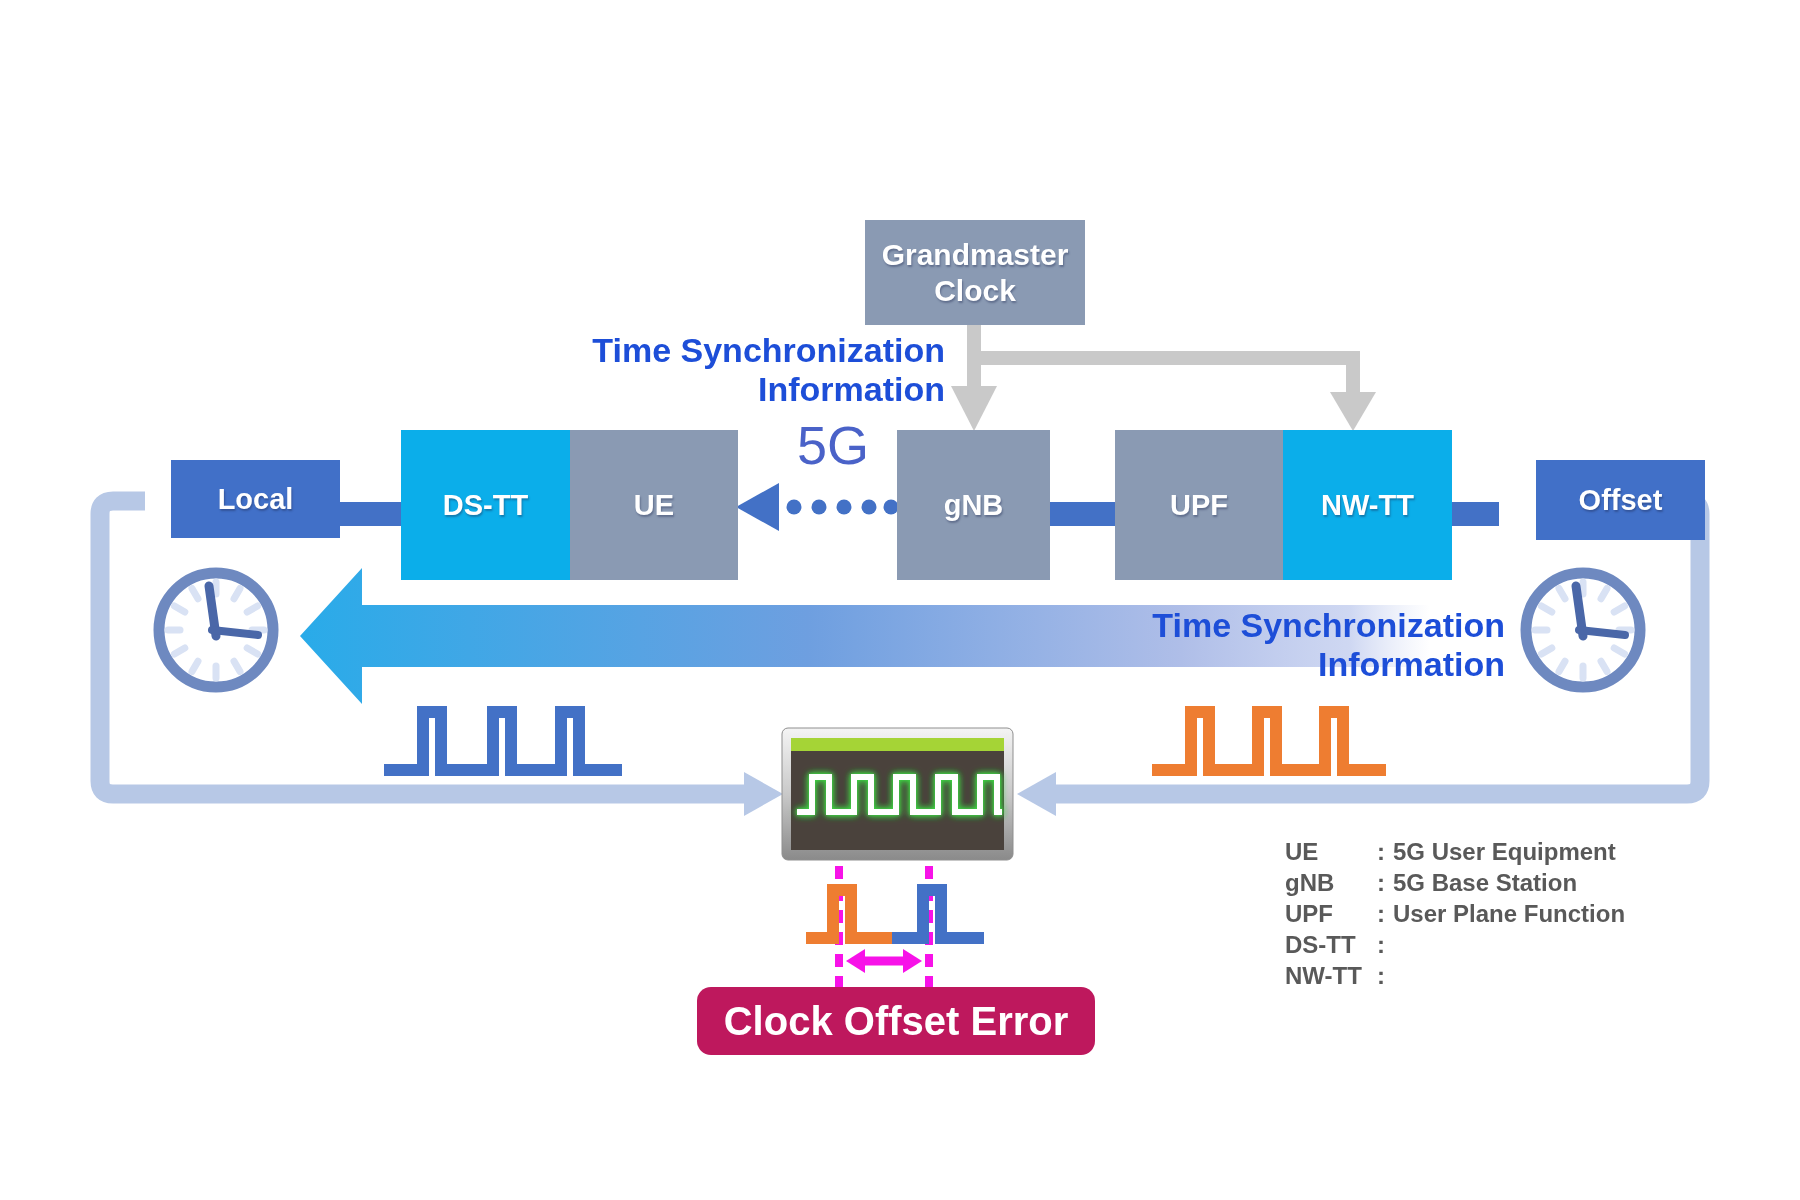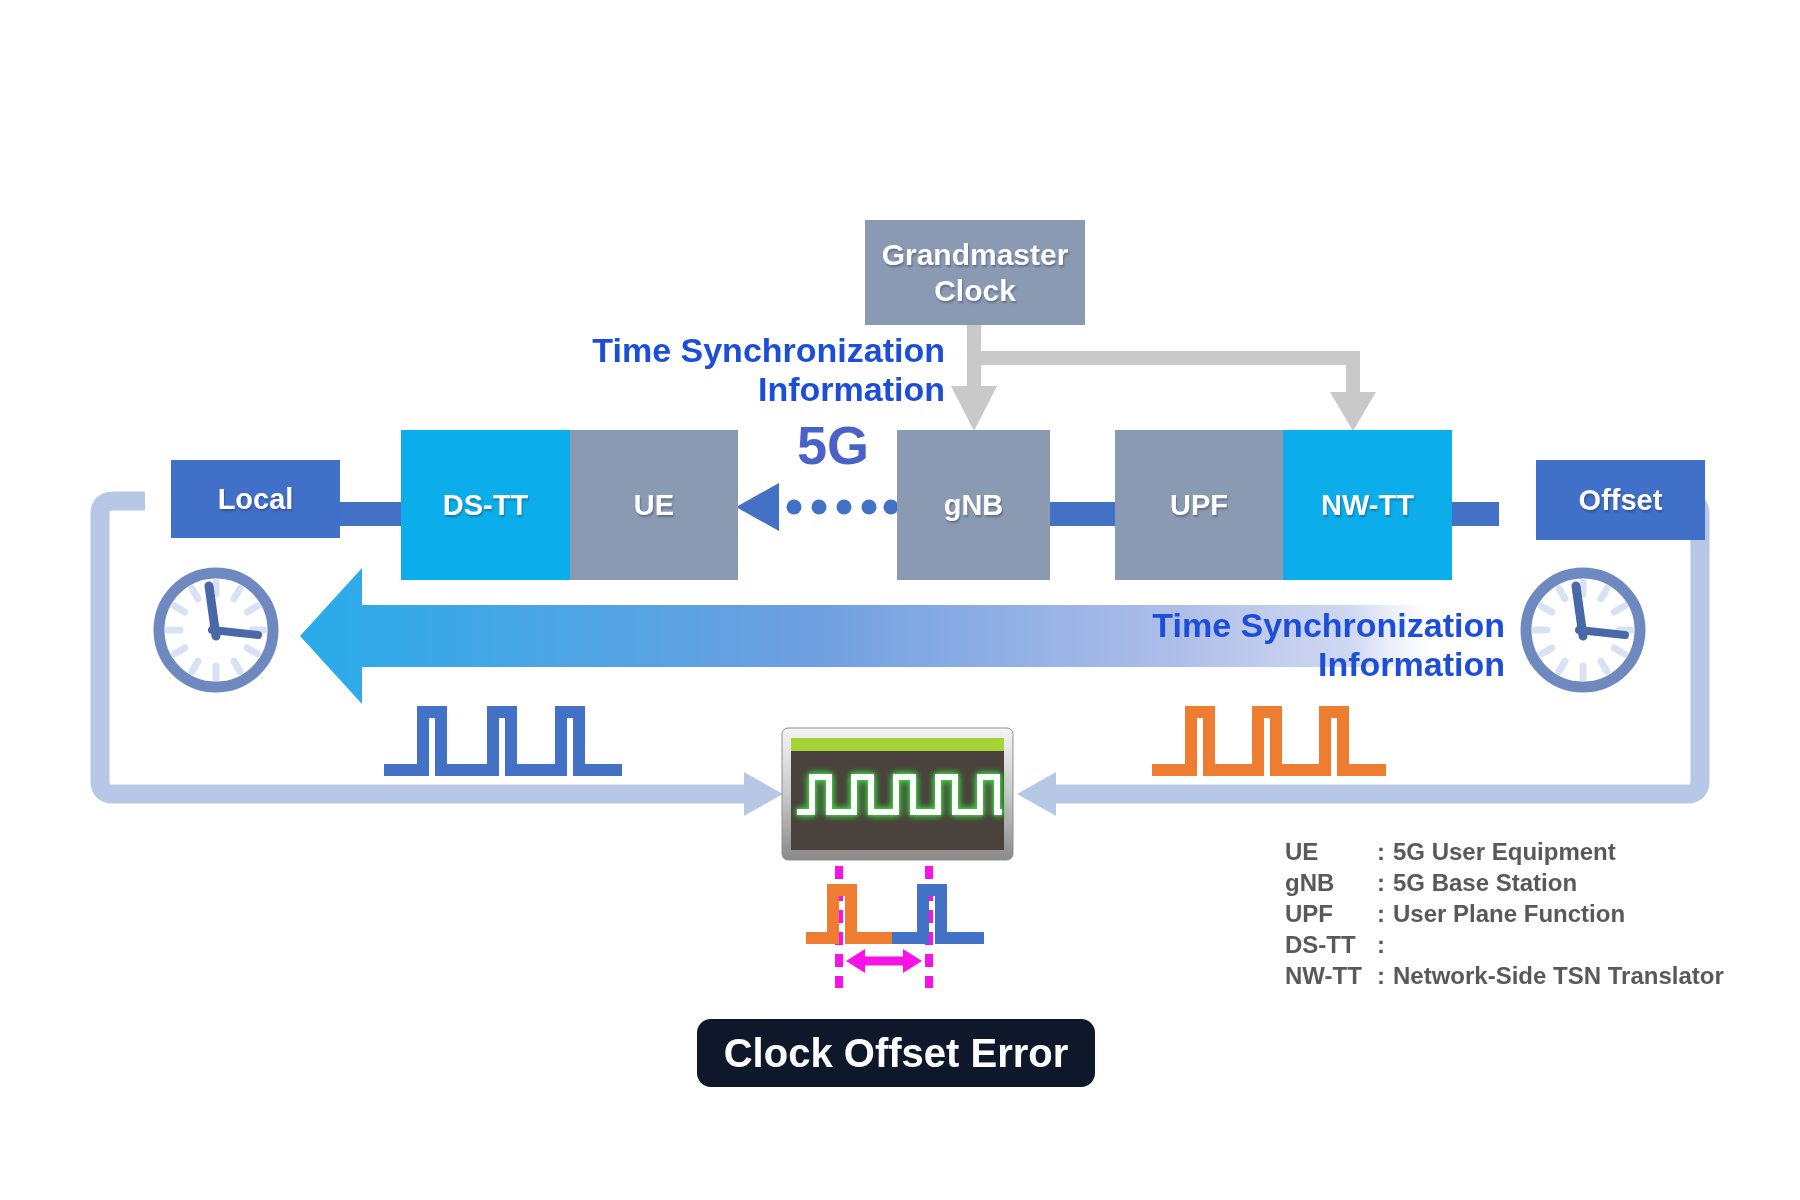--- a/index.html
+++ b/index.html
@@ -15,28 +15,28 @@
   .node-label{font-size:29px;}
   .gm{left:865px;top:220px;width:220px;height:105px;font-size:30px;line-height:36px;text-align:center;}
   .dstt{left:401px;top:430px;width:169px;height:150px;}
   .ue{left:570px;top:430px;width:168px;height:150px;}
   .gnb{left:897px;top:430px;width:153px;height:150px;}
   .upf{left:1115px;top:430px;width:168px;height:150px;}
   .nwtt{left:1283px;top:430px;width:169px;height:150px;}
   .local{left:133px;top:460px;width:169px;height:78px;}
   .manager{left:1498px;top:460px;width:169px;height:80px;}
   .fiveg{position:absolute;left:773px;top:416px;width:120px;text-align:center;
-         font-size:54px;line-height:58px;font-weight:bold;color:#4A62C8;}
+         font-size:54px;line-height:58px;font-weight:normal;color:#4A62C8;}
   .sync-title{position:absolute;width:400px;text-align:right;font-weight:bold;
               font-size:34px;line-height:39px;color:#1d4ed8;}
   .sync-top{left:545px;top:331px;}
   .sync-right{left:1105px;top:606px;}
   .error-badge{position:absolute;left:697px;top:987px;width:398px;height:68px;
-               background:#0f172a;border-radius:14px;display:flex;align-items:center;
-               justify-content:center;color:#ffffff;font-size:40px;font-weight:bold;margin-top:32px;}
+               background:#be185d;border-radius:14px;display:flex;align-items:center;
+               justify-content:center;color:#ffffff;font-size:40px;font-weight:bold;}
   .legend{position:absolute;left:1285px;top:836px;color:#595959;font-weight:bold;
           font-size:24px;line-height:31px;}
   .legend-row{display:flex;}
   .legend-term{width:92px;}
   .legend-colon{width:14px;}
   .legend-def{margin-left:2px;}
 </style>
 </head>
 <body>
 
@@ -202,17 +202,16 @@
       <span class="legend-colon">:</span>
       <span class="legend-def">User Plane Function</span>
     </div>
     <div class="legend-row">
       <span class="legend-term">DS-TT</span>
       <span class="legend-colon">:</span>
     </div>
     <div class="legend-row">
       <span class="legend-term">NW-TT</span>
       <span class="legend-colon">:</span>
-      <span class="legend-def">Network-Side TSN Translator</span>
     </div>
   </div>
 
 </div>
 
 </body></html>

